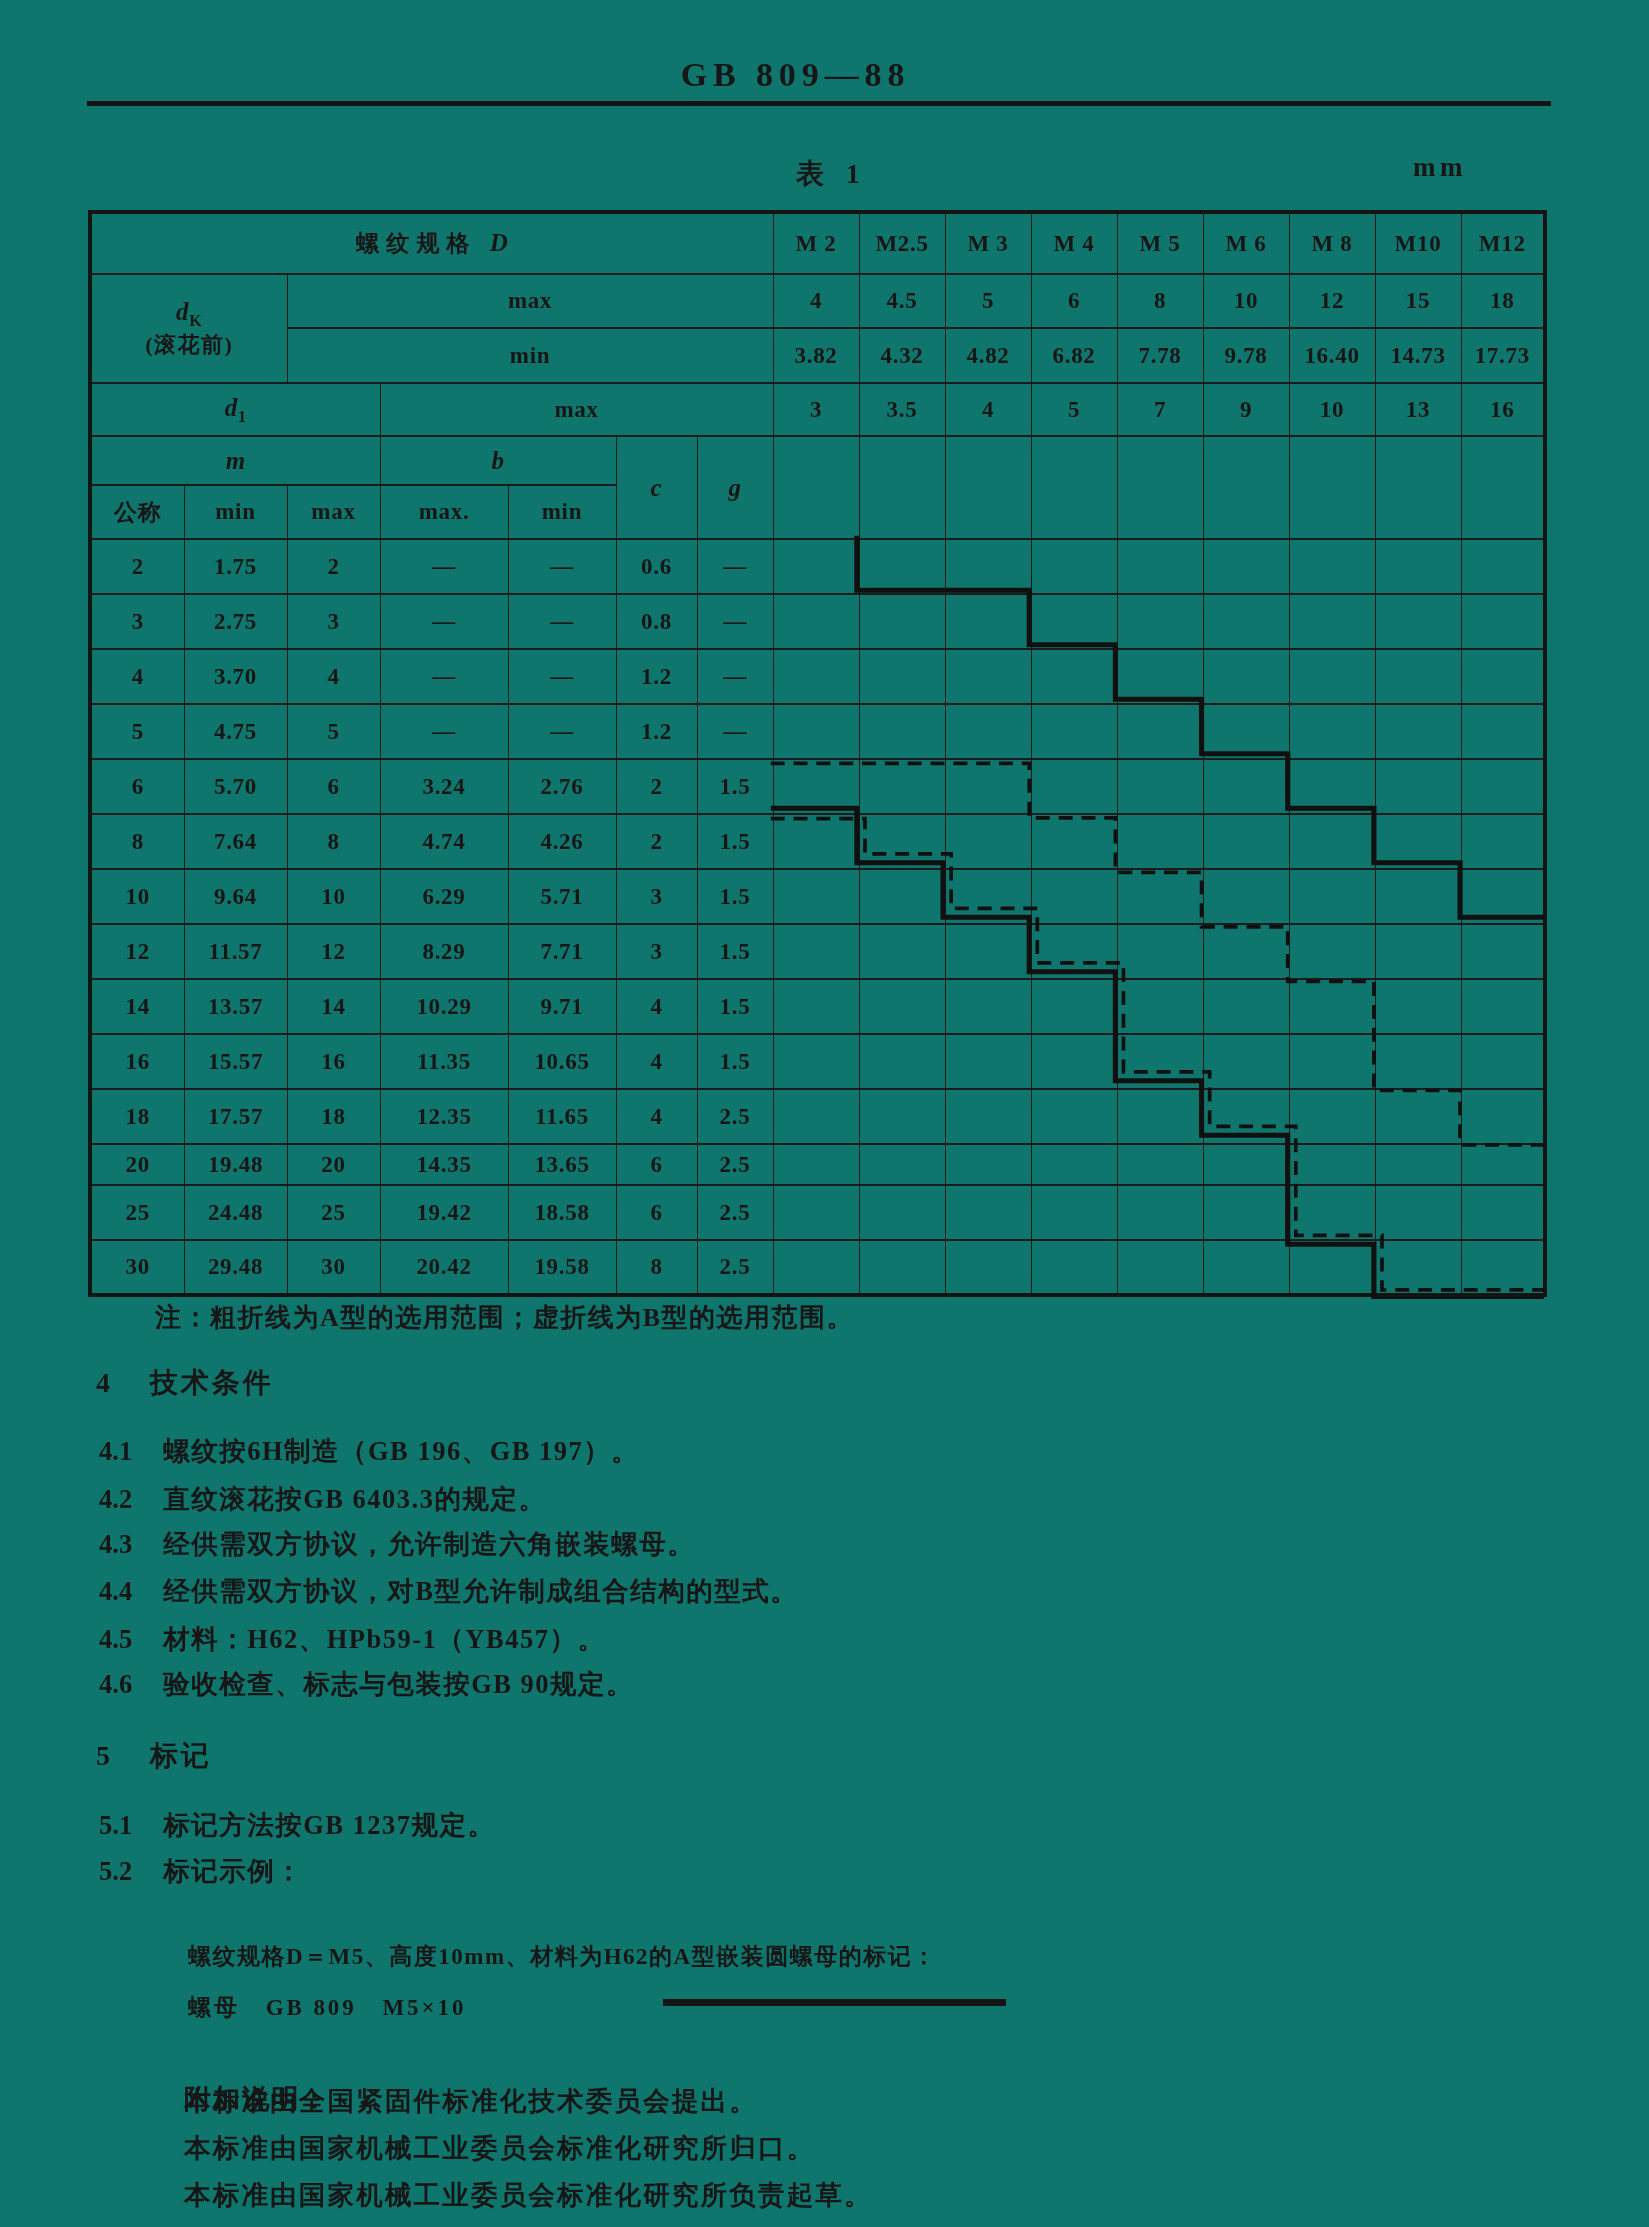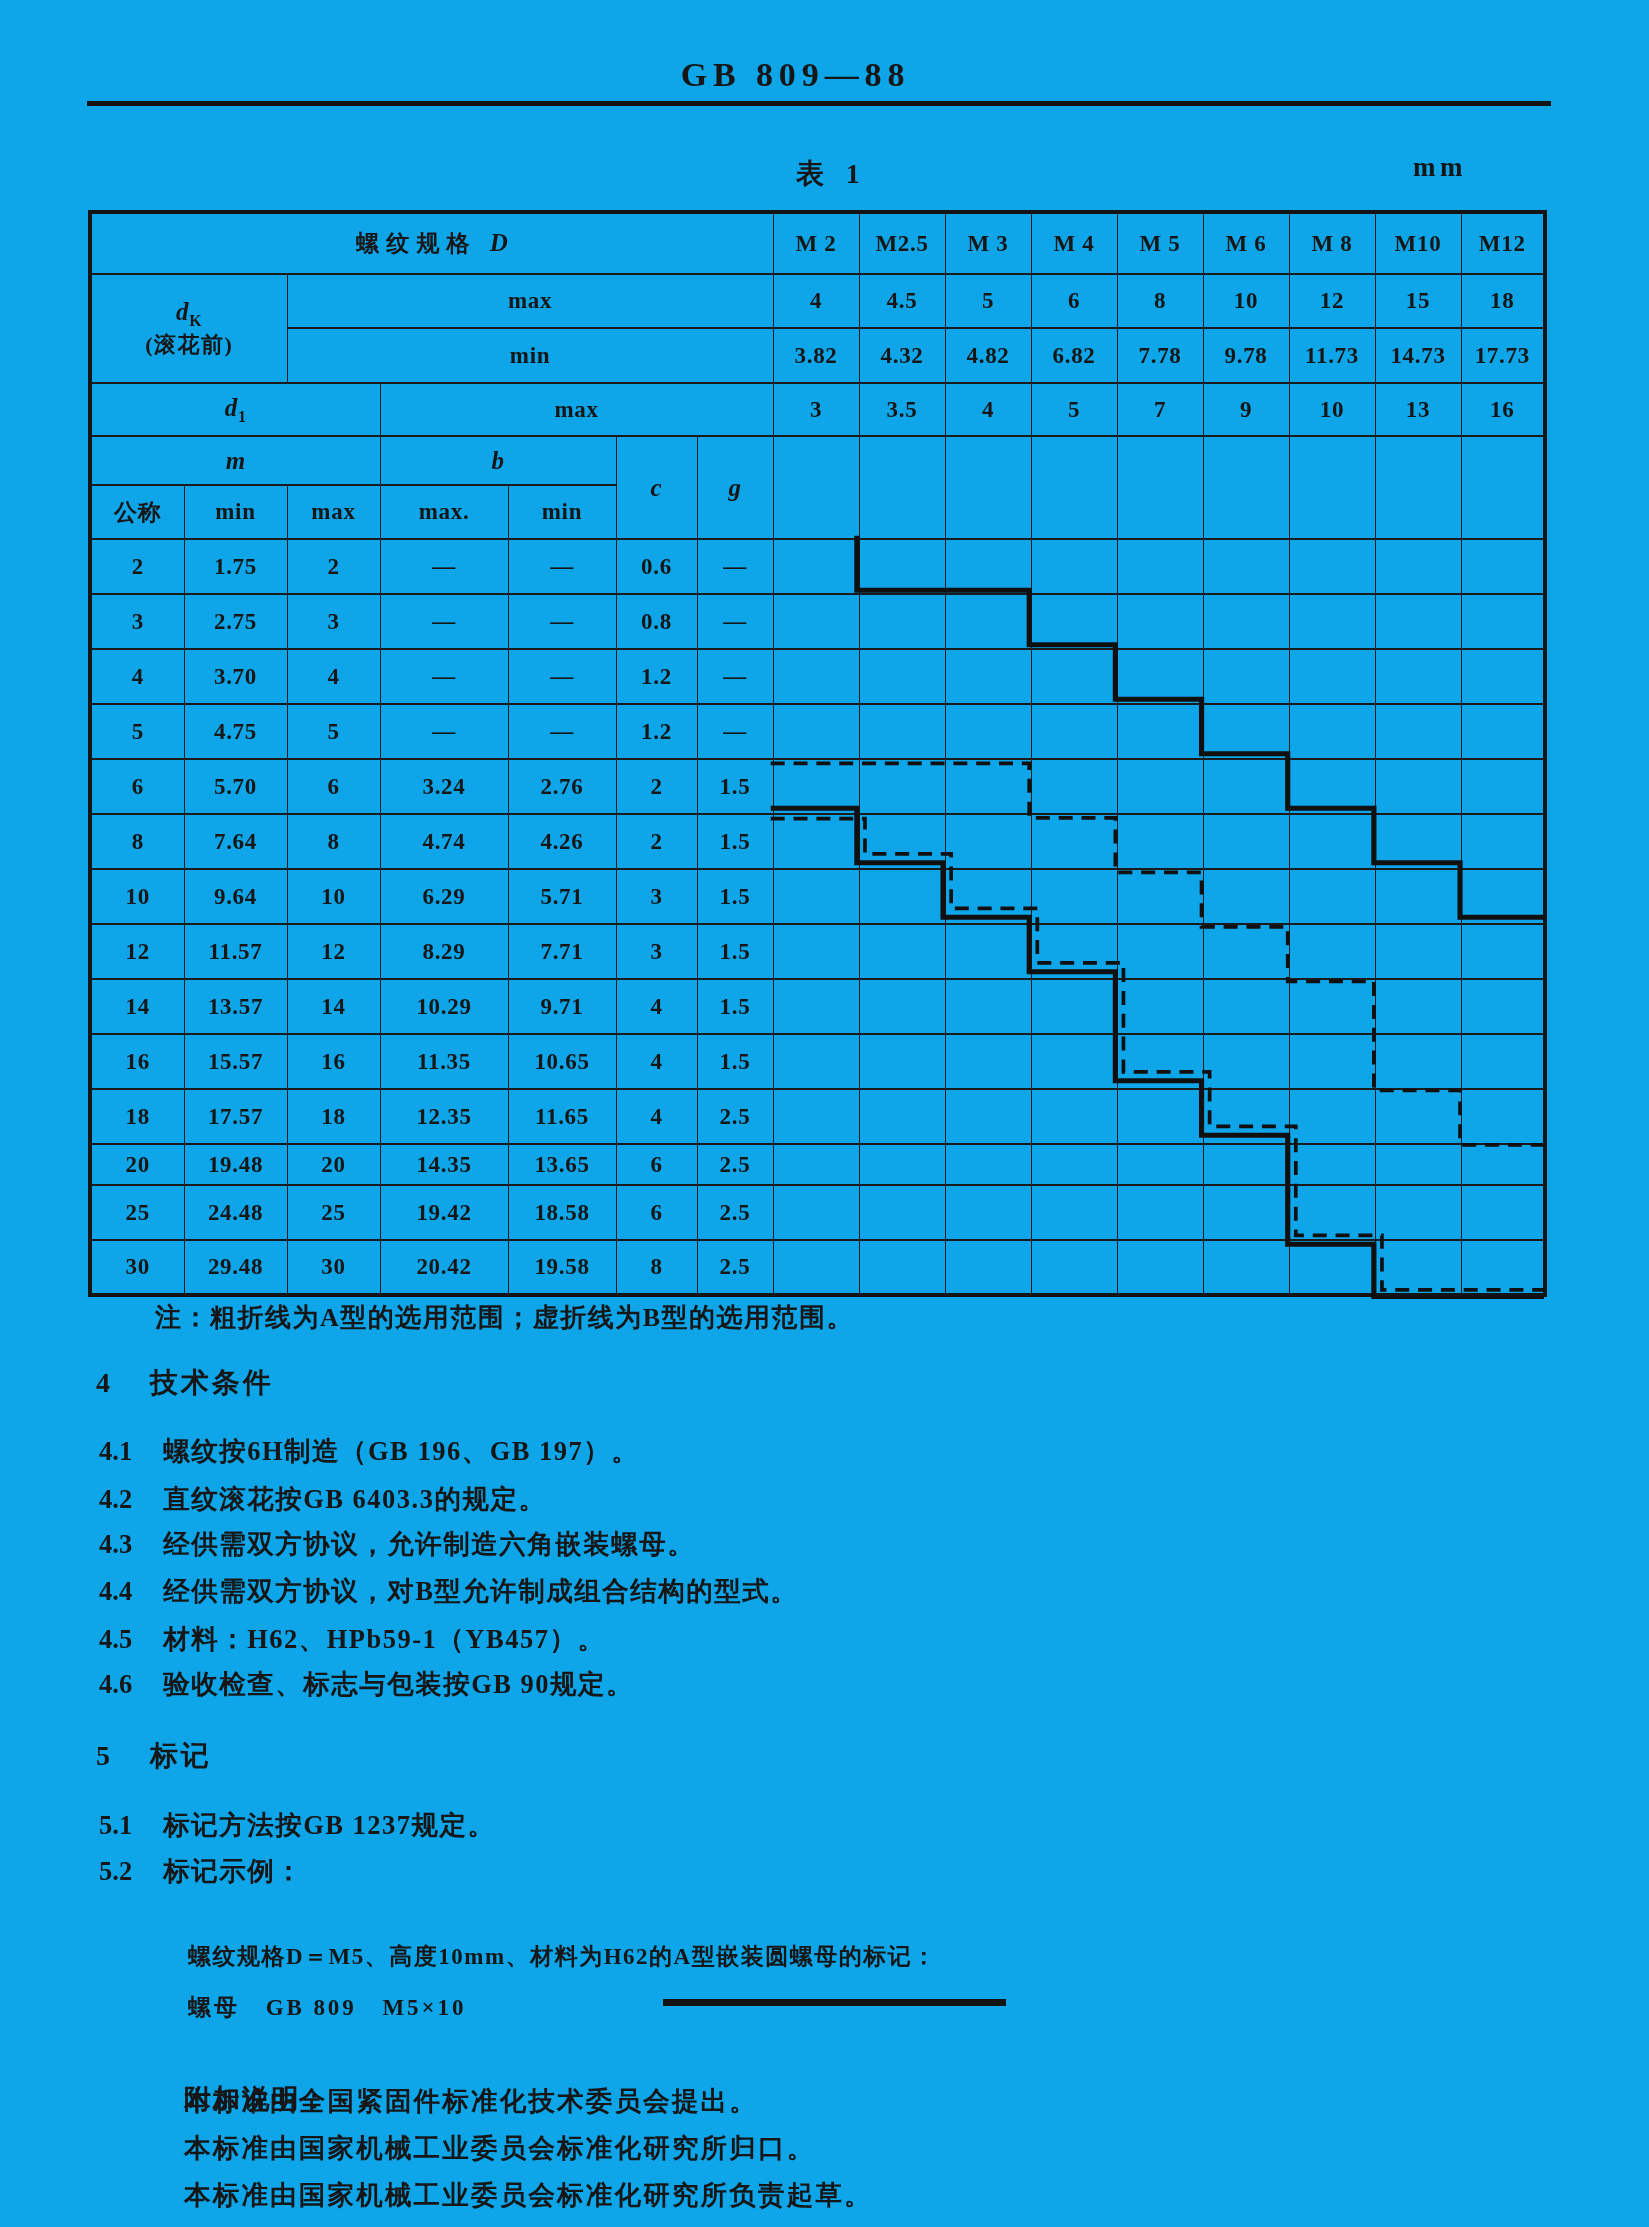--- a/index.html
+++ b/index.html
@@ -1,18 +1,18 @@
 <!DOCTYPE html>
 <html style="font-size:11.8px"><head>
 <meta charset="utf-8">
 <style>
   html,body { margin:0; padding:0; background:#888; }
   .page {
     position:relative; width:1650px; height:2227px; margin:0 auto;
-    background:#0ea5e9; color:#161616; overflow:hidden;
+    background:#0f766e; color:#161616; overflow:hidden;
     font-family:"Liberation Serif","DejaVu Serif",serif;
   }
   .abs { position:absolute; }
   .doc-title {
     left:0; top:56px; width:1591px; text-align:center;
     font-size:34px; font-weight:bold; letter-spacing:5.9px;
   }
   .title-rule { left:87px; top:101px; width:1464px; height:5.2px; background:#141414; }
   .tbl-caption { left:796px; top:155px; font-size:28px; font-weight:600; letter-spacing:7.4px; }
   .unit-label { left:1413px; top:152px; font-size:27px; font-weight:bold; letter-spacing:3.7px; }
@@ -112,21 +112,21 @@
             <td class="val">18</td>
           </tr>
         <tr id="r-dkmin" style="height:55px">
           <td colspan="5" class="lbl">min</td>
         <td class="val">3.82</td>
             <td class="val">4.32</td>
             <td class="val">4.82</td>
             <td class="val">6.82</td>
             <td class="val">7.78</td>
             <td class="val">9.78</td>
-            <td class="val">11.73</td>
+            <td class="val">16.40</td>
             <td class="val">14.73</td>
             <td class="val">17.73</td>
           </tr>
         <tr id="r-d1" style="height:53px">
           <td colspan="3" class="lbl">
             <span class="sym"><span>d</span><sub>1</sub></span>
           </td>
           <td colspan="4" class="lbl">max</td>
         <td class="val">3</td>
             <td class="val">3.5</td>

